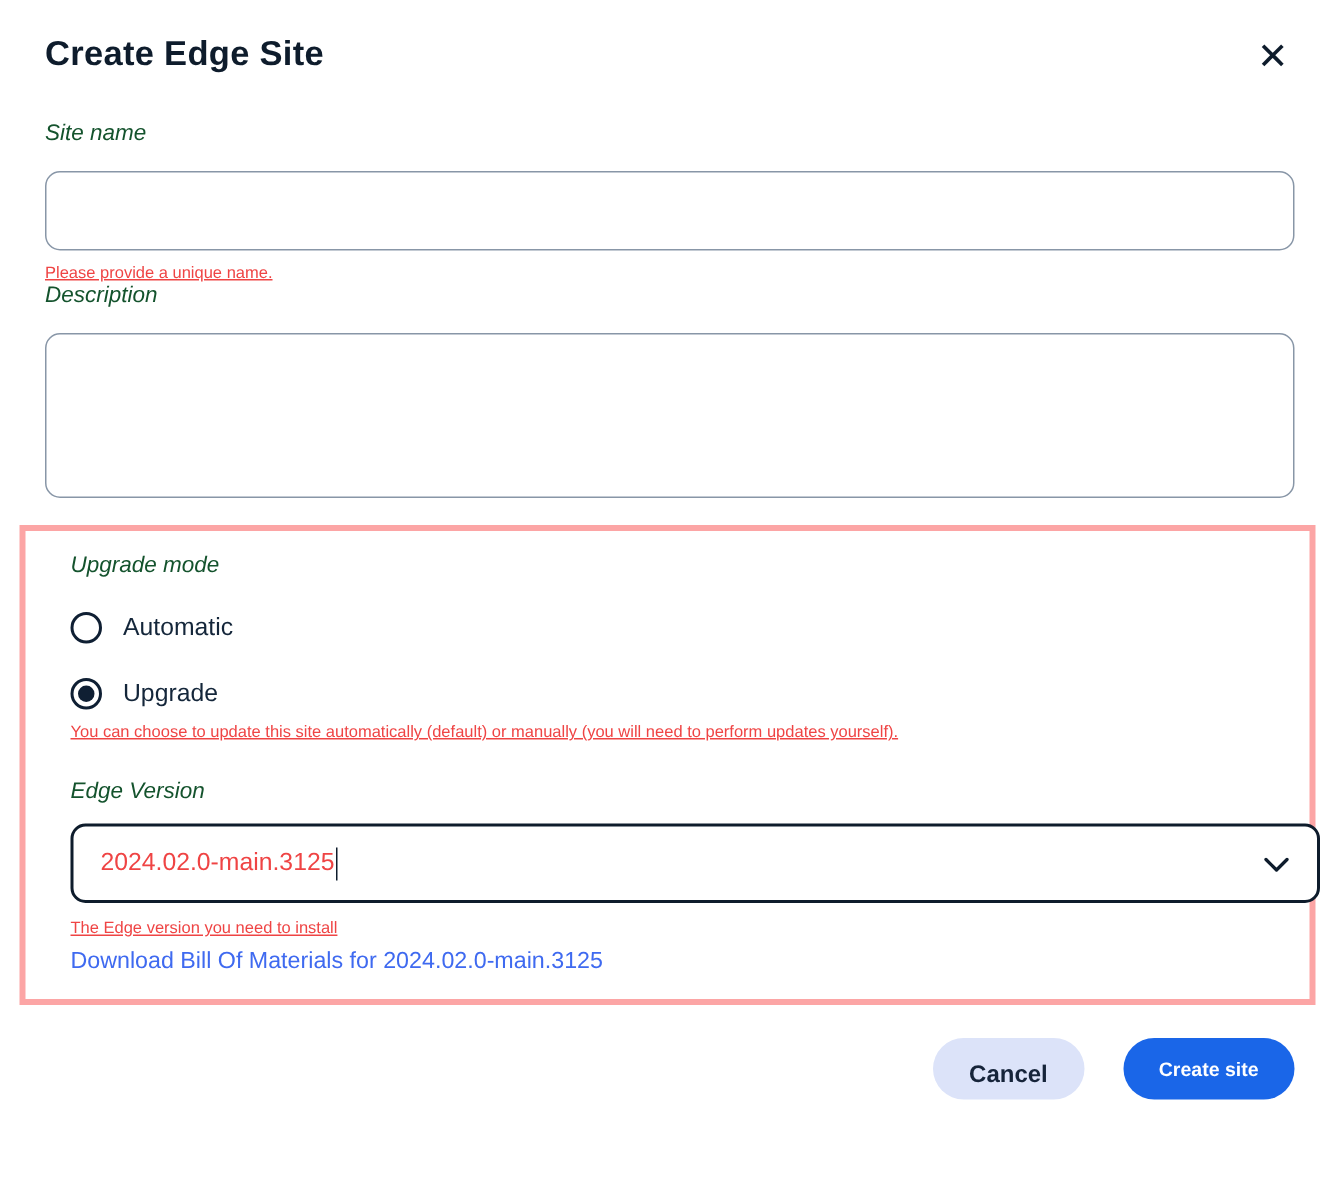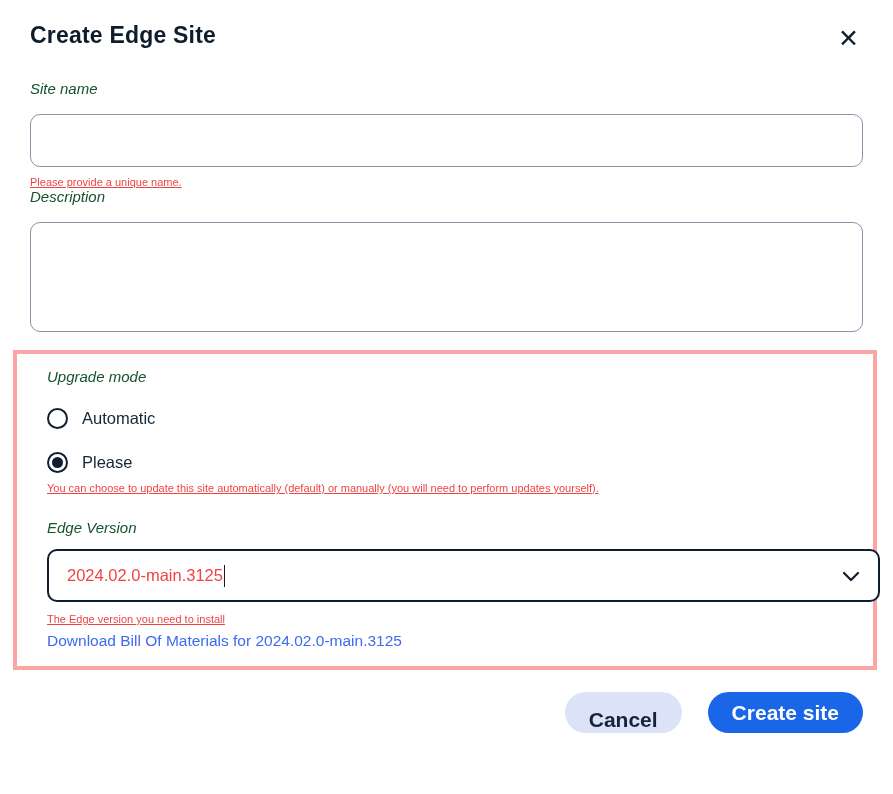--- a/index.html
+++ b/index.html
@@ -61,22 +61,22 @@
   }
   .combo-value { font-size: 16.5px; color: #ef4444; }
   .caret { display: inline-block; width: 1.5px; height: 22px; background: #0e1c2c; margin-left: 1px; }
   .combo-chevron { margin-left: auto; display: flex; align-items: center; }
 
   .version-helper { margin-top: 11px; }
   .bom-link { display: inline-block; font-size: 15.5px; color: #3f6af0; text-decoration: none; margin-top: 7px; cursor: pointer; }
 
   .footer { position: absolute; right: 30px; bottom: 9px; display: flex; gap: 26px; align-items: center; }
   .btn { border: none; border-radius: 22px; height: 41px; font-family: "Liberation Sans", sans-serif; cursor: pointer; }
-  .btn-cancel { background: #dce3f9; color: #16243a; font-size: 21px; font-weight: bold; padding: 16px 24px; }
-  .btn-create { background: #1a66e8; color: #ffffff; font-size: 21px; font-weight: bold; padding: 0 24px; }
+  .btn-cancel { background: #dce3f9; color: #16243a; font-size: 16px; font-weight: bold; padding: 16px 24px; }
+  .btn-create { background: #1a66e8; color: #ffffff; font-size: 13px; font-weight: bold; padding: 0 24px; }
 </style>
 </head>
 <body>
 
 <div class="dialog">
 
   <div class="header">
     <h1 class="title">Create Edge Site</h1>
     <button class="close-btn">
       <span>✕</span>
@@ -99,21 +99,21 @@
       <div style="padding-left: 17px; padding-right: 3px;">
         <label class="label" style="margin-top: 8px;">Upgrade mode</label>
 
         <div class="radio-row">
           <span class="radio-circle"></span>
           <span class="radio-label">Automatic</span>
         </div>
 
         <div class="radio-row">
           <span class="radio-circle checked"></span>
-          <span class="radio-label">Please</span>
+          <span class="radio-label">Upgrade</span>
         </div>
 
         <div class="helper upgrade-helper">You can choose to update this site automatically (default) or manually (you will need to perform updates yourself).</div>
 
         <label class="label lbl-edgeversion">Edge Version</label>
 
         <div class="combo">
           <span class="combo-value">2024.02.0-main.3125</span>
           <span class="caret"></span>
           <span class="combo-chevron">

